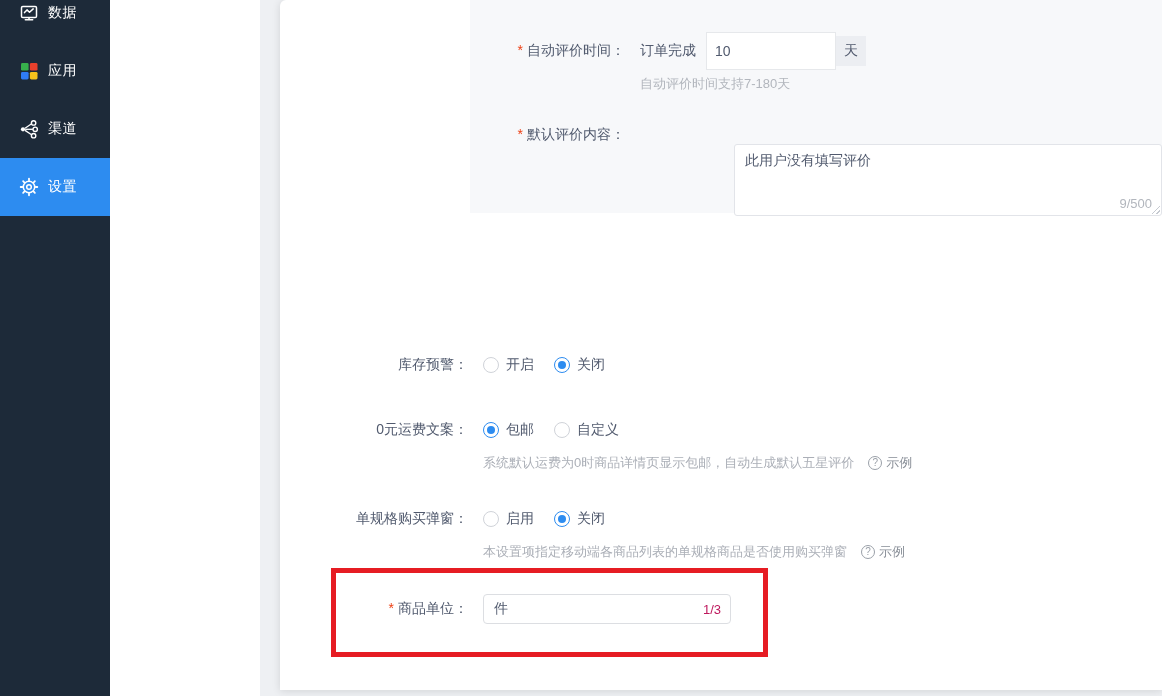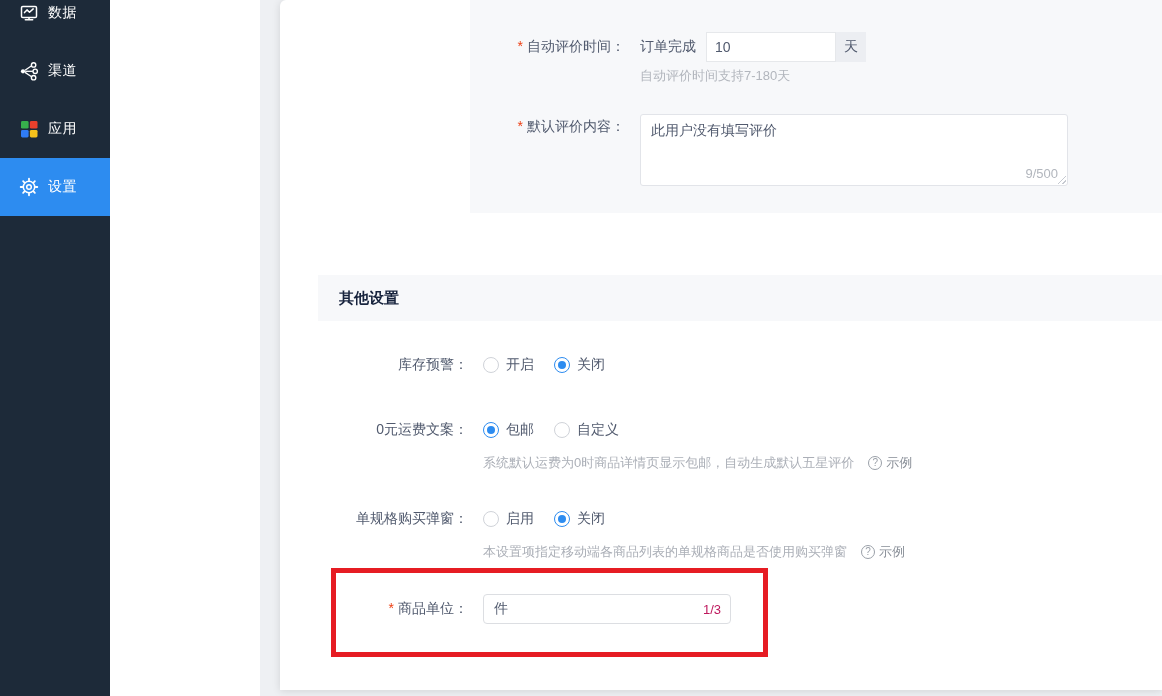--- a/index.html
+++ b/index.html
@@ -27,27 +27,27 @@
              border-top-left-radius:6px; box-shadow:0 1px 8px rgba(0,0,0,.12); }
 
   
   .top-card { position:absolute; left:190px; top:0; right:0; height:213px; background:#f7f8fa; padding-top:32px; }
   .form-row { display:flex; align-items:center; }
   .label-col { width:155px; text-align:right; flex:none; color:#515a6e; }
   .label-col.top { align-self:flex-start; padding-top:4px; }
   .required::before { content:"*"; color:#ed4014; margin-right:4px; font-size:14px; }
   .row-content { margin-left:15px; display:flex; align-items:center; }
   .inline-text { color:#515a6e; }
-  .num-input { width:130px; height:30px; margin-left:10px; border:1px solid #e6e8eb; background:#fff;
+  .num-input { width:130px; height:38px; margin-left:10px; border:1px solid #e6e8eb; background:#fff;
                padding:10px 8px; font:14px "Liberation Sans","DejaVu Sans",sans-serif; color:#515a6e; outline:none; }
   .unit-addon { width:30px; height:30px; background:#eceef2; display:flex; align-items:center; justify-content:center;
                 color:#515a6e; flex:none; }
   .after-text { margin-left:12px; color:#515a6e; }
   .help-text { margin:6px 0 0 170px; font-size:13px; color:#b2b6bd; height:16px; line-height:16px; }
-  .row-2 { margin-top:30px; align-items:flex-end; }
+  .row-2 { margin-top:30px; align-items:flex-end;flex-direction:column; }
   .ta-wrap { position:relative; margin-left:15px; }
   .review-textarea { width:428px; height:72px; border:1px solid #e2e4e9; border-radius:3px; background:#fff;
                      padding:7px 10px; resize:none; font:14px "Liberation Sans","DejaVu Sans",sans-serif;
                      color:#515a6e; outline:none; display:block; }
   .ta-counter { position:absolute; right:10px; bottom:5px; font-size:13px; color:#b2b6bd; }
   .ta-resize { position:absolute; right:2px; bottom:2px; width:9px; height:9px;
                background:repeating-linear-gradient(-45deg, transparent 0 2px, #c6cad1 2px 3px);
                clip-path:polygon(100% 0, 100% 100%, 0 100%); }
 
   
@@ -97,38 +97,38 @@
     <svg class="menu-icon" viewBox="0 0 20 20">
       <rect x="2.5" y="3.5" width="15" height="11" rx="1.3" fill="none" stroke="#fff" stroke-width="1.5"></rect>
       <polyline points="5.5,9.6 8,6.9 10.5,9.3 14.2,5.9" fill="none" stroke="#fff" stroke-width="1.5" stroke-linecap="round" stroke-linejoin="round"></polyline>
       <line x1="10" y1="14.5" x2="10" y2="16.6" stroke="#fff" stroke-width="1.5"></line>
       <line x1="6.3" y1="16.8" x2="13.7" y2="16.8" stroke="#fff" stroke-width="1.5" stroke-linecap="round"></line>
     </svg>
     <span class="menu-label">数据</span>
   </div>
   <div class="menu-item">
     <svg class="menu-icon" viewBox="0 0 20 20">
+      <rect x="2" y="2" width="7.6" height="7.6" rx="1.4" fill="#37b04c"></rect>
+      <rect x="10.9" y="2" width="7.6" height="7.6" rx="1.4" fill="#e8402c"></rect>
+      <rect x="2" y="10.9" width="7.6" height="7.6" rx="1.4" fill="#2f7cf6"></rect>
+      <rect x="10.9" y="10.9" width="7.6" height="7.6" rx="1.4" fill="#f6c21c"></rect>
+    </svg>
+    <span class="menu-label">应用</span>
+  </div>
+  <div class="menu-item">
+    <svg class="menu-icon" viewBox="0 0 20 20">
       <circle cx="4" cy="10.3" r="2.1" fill="#fff"></circle>
       <circle cx="14.6" cy="3.9" r="2.2" fill="none" stroke="#fff" stroke-width="1.4"></circle>
       <circle cx="16.2" cy="10.3" r="2.2" fill="none" stroke="#fff" stroke-width="1.4"></circle>
       <circle cx="14.6" cy="16.7" r="2.2" fill="none" stroke="#fff" stroke-width="1.4"></circle>
       <line x1="6" y1="9.2" x2="12.6" y2="4.8" stroke="#fff" stroke-width="1.3"></line>
       <line x1="6.2" y1="10.3" x2="13.9" y2="10.3" stroke="#fff" stroke-width="1.3"></line>
       <line x1="6" y1="11.4" x2="12.6" y2="15.8" stroke="#fff" stroke-width="1.3"></line>
     </svg>
     <span class="menu-label">渠道</span>
-  </div>
-  <div class="menu-item">
-    <svg class="menu-icon" viewBox="0 0 20 20">
-      <rect x="2" y="2" width="7.6" height="7.6" rx="1.4" fill="#37b04c"></rect>
-      <rect x="10.9" y="2" width="7.6" height="7.6" rx="1.4" fill="#e8402c"></rect>
-      <rect x="2" y="10.9" width="7.6" height="7.6" rx="1.4" fill="#2f7cf6"></rect>
-      <rect x="10.9" y="10.9" width="7.6" height="7.6" rx="1.4" fill="#f6c21c"></rect>
-    </svg>
-    <span class="menu-label">应用</span>
   </div>
   <div class="menu-item active">
     <svg class="menu-icon" viewBox="0 0 20 20">
       <g fill="#fff">
         <rect x="9.1" y="0.8" width="1.8" height="3.4" rx="0.9"></rect>
         <rect x="9.1" y="0.8" width="1.8" height="3.4" rx="0.9" transform="rotate(45 10 10)"></rect>
         <rect x="9.1" y="0.8" width="1.8" height="3.4" rx="0.9" transform="rotate(90 10 10)"></rect>
         <rect x="9.1" y="0.8" width="1.8" height="3.4" rx="0.9" transform="rotate(135 10 10)"></rect>
         <rect x="9.1" y="0.8" width="1.8" height="3.4" rx="0.9" transform="rotate(180 10 10)"></rect>
         <rect x="9.1" y="0.8" width="1.8" height="3.4" rx="0.9" transform="rotate(225 10 10)"></rect>
@@ -160,23 +160,20 @@
     <div class="form-row row-2">
       <span class="label-col top required">默认评价内容：</span>
       <div class="ta-wrap">
         <textarea class="review-textarea" style="">此用户没有填写评价</textarea>
         <span class="ta-counter">9/500</span>
         <span class="ta-resize"></span>
       </div>
     </div>
   </section>
 
-  <div class="section-bar">
-    <span class="section-title">其他设置</span>
-  </div>
 
   <div class="section-body">
 
     <div class="s-row r1">
       <span class="s-label">库存预警：</span>
       <div class="s-content">
         <span class="radio-opt">
           <span class="radio-circle"></span>
           <span>开启</span>
         </span>

